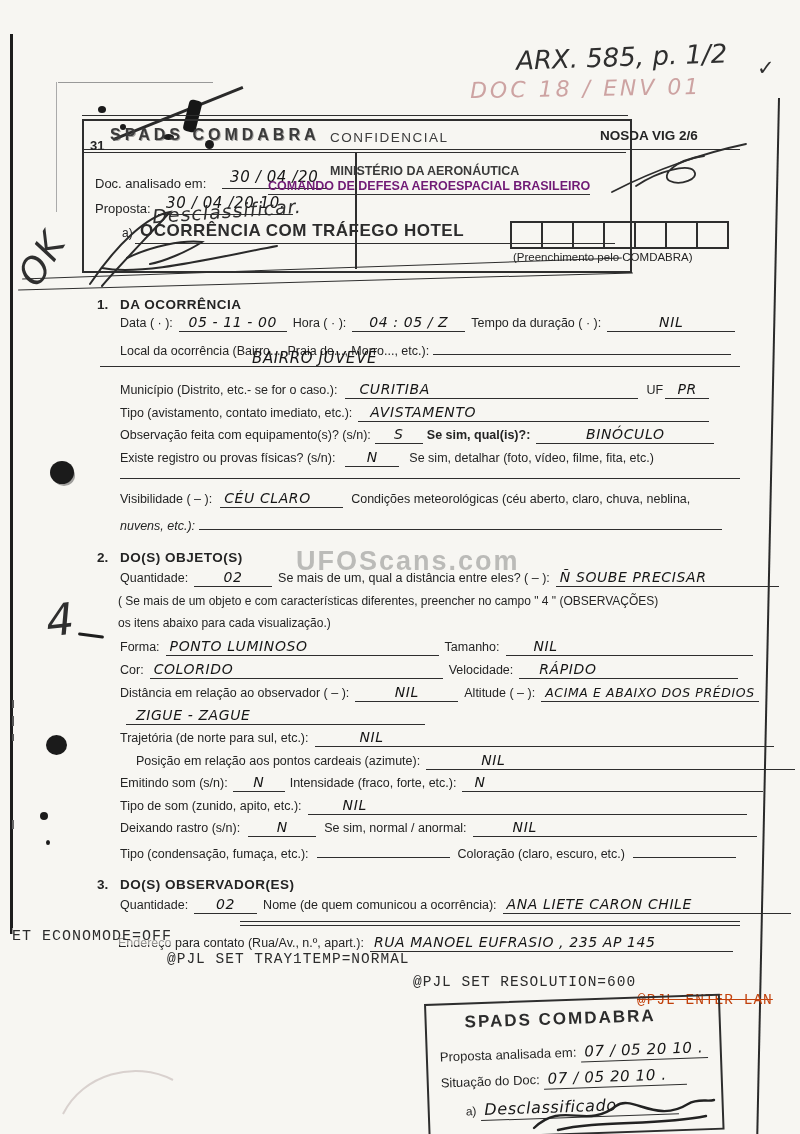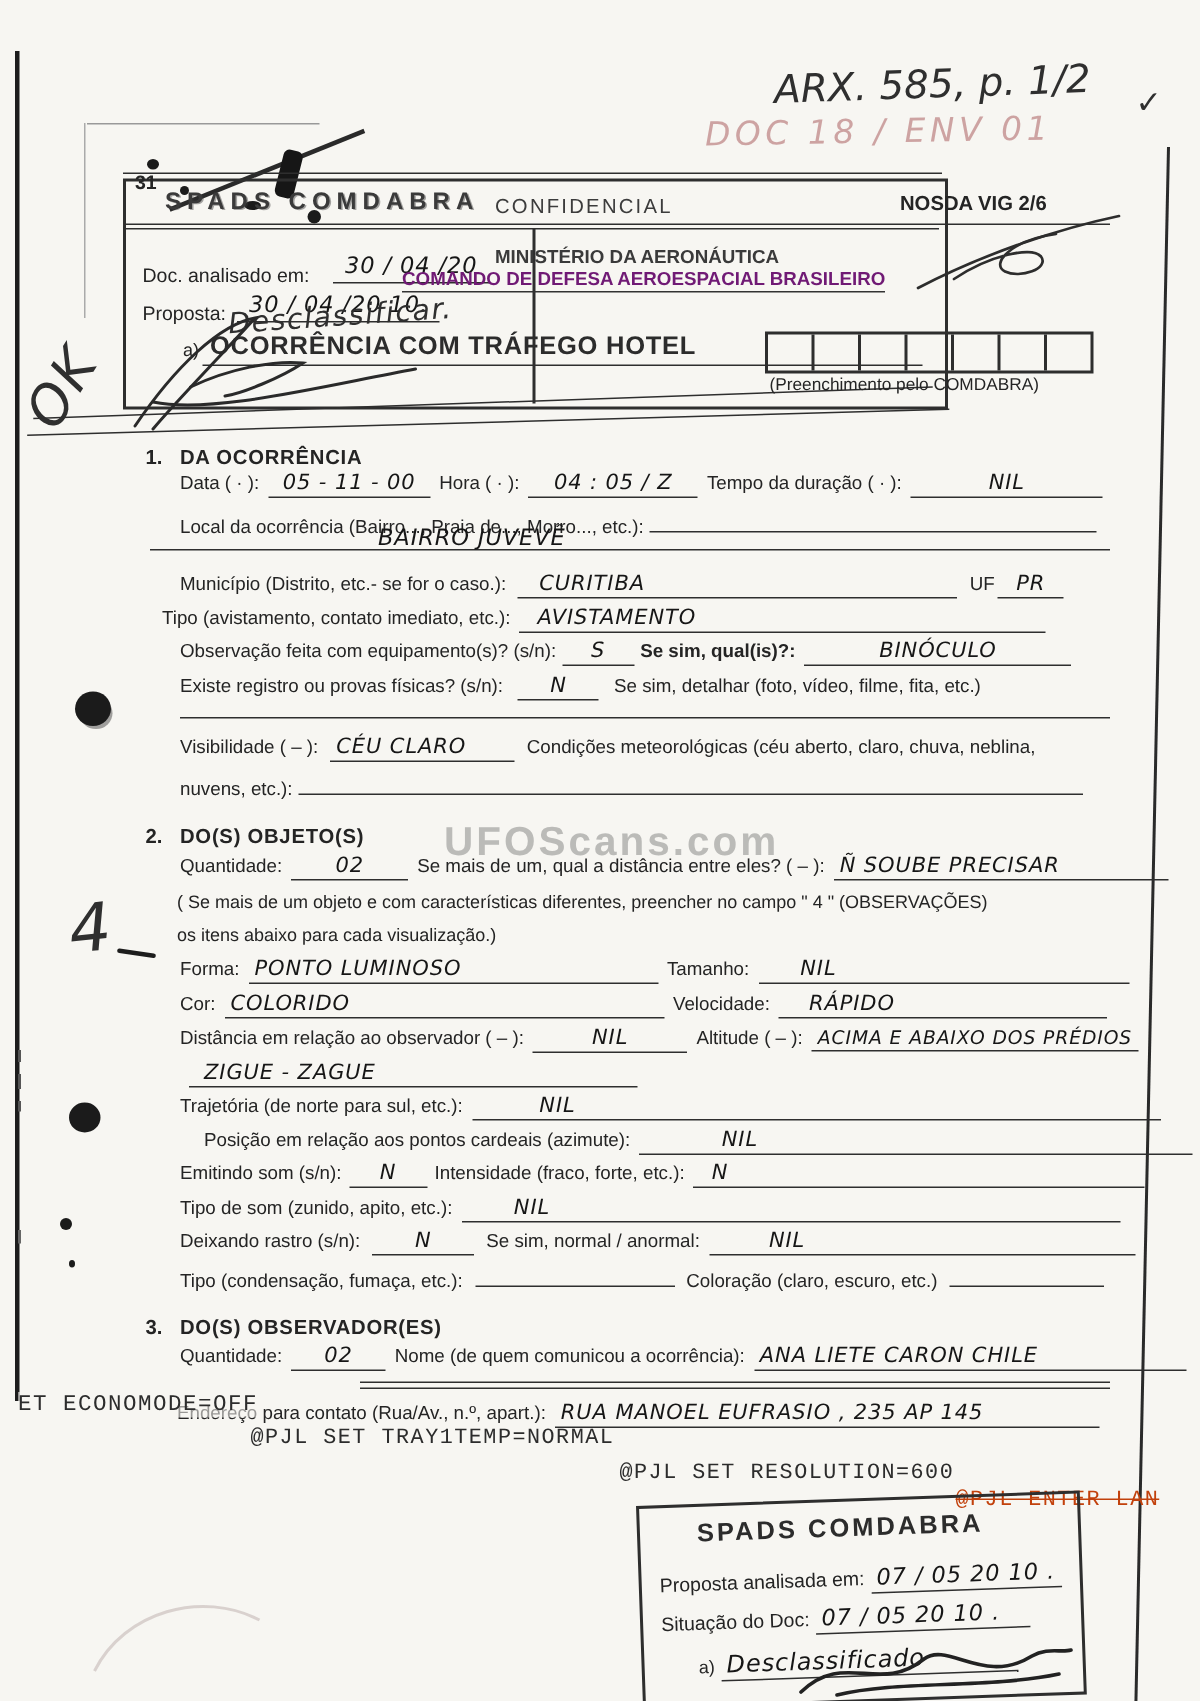--- a/index.html
+++ b/index.html
@@ -54,21 +54,21 @@
   <div class="blob" style="left:205px;top:140px;width:9px;height:9px;"></div>
 
   <div class="abs pen" style="left:14px;top:238px;font-size:36px;transform:rotate(-58deg);letter-spacing:2px;">OK</div>
 
   <div class="stampbox" style="left:82px;top:119px;width:546px;height:150px;"></div>
   <div class="rule" style="left:82px;top:115px;width:546px;"></div>
   <div class="rule" style="left:82px;top:149px;width:658px;"></div>
   <div class="rule" style="left:84px;top:152px;width:542px;border-top-width:1px;"></div>
   <div class="abs" style="left:355px;top:152px;width:2px;height:117px;background:#2e2e2e;"></div>
 
-  <div class="abs p b" style="left:90px;top:114px;font-size:13px;">31</div>
+  <div class="abs p b" style="left:90px;top:138px;font-size:13px;">31</div>
   <div class="abs p b" style="left:110px;top:126px;font-size:16px;letter-spacing:4px;color:#3a3a3a;text-shadow:1px 1px 0 rgba(60,60,60,.45);">SPADS COMDABRA</div>
   <div class="abs p" style="left:330px;top:130px;font-size:13.5px;letter-spacing:1.5px;color:#3c3c3c;">CONFIDENCIAL</div>
   <div class="abs p b" style="left:600px;top:128px;font-size:13.5px;">NOSDA VIG 2/6</div>
 
   <div class="abs p" style="left:95px;top:176px;font-size:13px;">Doc. analisado em:</div>
   <div class="abs hw hwbig" style="left:222px;top:168px;border-bottom:1.5px solid #2e2e2e;padding:0 8px 2px;">30 / 04 /20</div>
   <div class="abs p b" style="left:330px;top:164px;font-size:12.5px;color:#3a3a3a;">MINISTÉRIO DA AERONÁUTICA</div>
   <div class="abs p b" style="left:268px;top:179px;font-size:12.5px;color:#701a75;border-bottom:1.6px solid #333;padding-bottom:1px;">COMANDO DE DEFESA AEROESPACIAL BRASILEIRO</div>
 
   <div class="abs p" style="left:95px;top:201px;font-size:13px;">Proposta:</div>
@@ -127,21 +127,21 @@
   <div class="rule" style="left:100px;top:366px;width:640px;"></div>
   <div class="abs hw hwbig" style="left:252px;top:349px;">BAIRRO JUVEVÊ</div>
 
   <div class="line" style="left:120px;top:381px;">
     <span class="p">Município (Distrito, etc.- se for o caso.):</span>
     <span class="hw fv left" style="min-width:275px;margin:0 8px;padding-left:14px;">CURITIBA</span>
     <span class="p">UF</span>
     <span class="hw fv" style="min-width:36px;margin-left:2px;">PR</span>
   </div>
 
-  <div class="line" style="left:108px;top:404px;">
+  <div class="line" style="left:120px;top:404px;">
     <span class="p">Tipo (avistamento, contato imediato, etc.):</span>
     <span class="hw fv left" style="min-width:335px;margin-left:6px;padding-left:12px;">AVISTAMENTO</span>
   </div>
 
   <div class="line" style="left:120px;top:426px;">
     <span class="p">Observação feita com equipamento(s)? (s/n):</span>
     <span class="hw fv" style="min-width:40px;margin:0 4px;">S</span>
     <span class="p b">Se sim, qual(is)?:</span>
     <span class="hw fv" style="min-width:170px;margin-left:6px;">BINÓCULO</span>
   </div>
@@ -151,21 +151,21 @@
     <span class="hw fv" style="min-width:46px;margin:0 10px;">N</span>
     <span class="p">Se sim, detalhar (foto, vídeo, filme, fita, etc.)</span>
   </div>
   <div class="rule" style="left:120px;top:478px;width:620px;"></div>
 
   <div class="line" style="left:120px;top:490px;">
     <span class="p">Visibilidade ( – ):</span>
     <span class="hw fv left" style="min-width:115px;margin:0 8px;">CÉU CLARO</span>
     <span class="p">Condições meteorológicas (céu aberto, claro, chuva, neblina,</span>
   </div>
-  <div class="line" style="left:120px;top:514px;">
+  <div class="line" style="left:120px;top:514px;font-style:italic;">
     <span class="p">nuvens, etc.):</span>
     <span class="fv" style="min-width:515px;margin-left:4px;"></span>
   </div>
 
   <div class="abs p b" style="left:97px;top:550px;font-size:13.5px;">2.</div>
   <div class="abs p b" style="left:120px;top:550px;font-size:13.5px;letter-spacing:.5px;">DO(S)  OBJETO(S)</div>
 
   <div class="line" style="left:120px;top:569px;">
     <span class="p">Quantidade:</span>
     <span class="hw fv" style="min-width:70px;margin:0 6px;">02</span>

